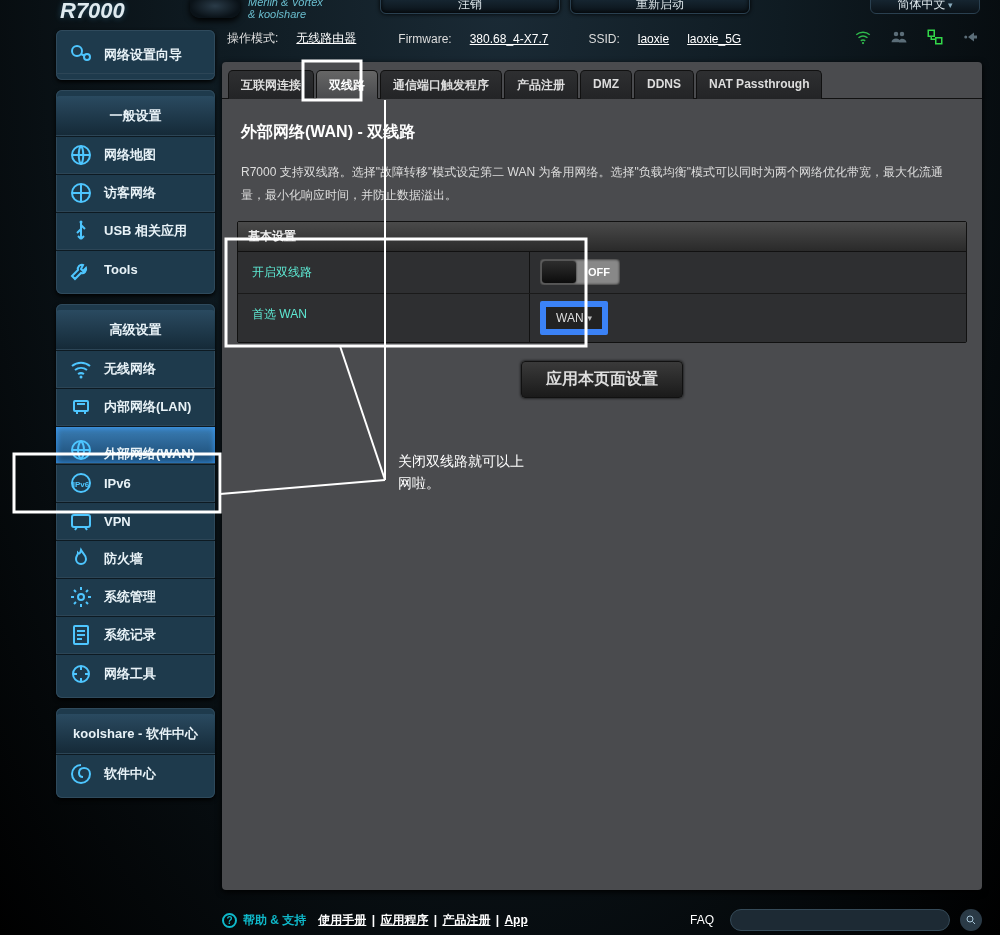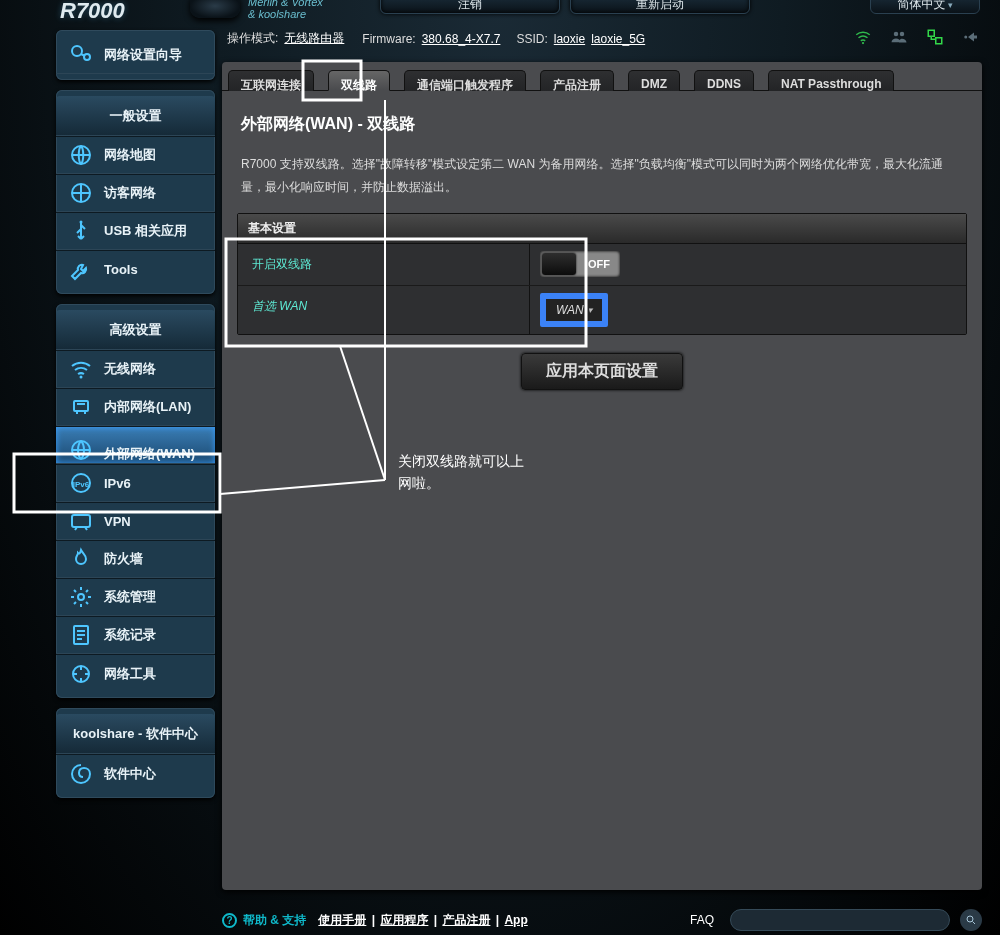--- a/index.html
+++ b/index.html
@@ -82,21 +82,21 @@
     font-size: 12px;
   }
   .lang-btn::after { content:" ▾"; font-size:9px; color:#8ab; }
 
   
   .status-bar {
     position: absolute;
     left: 227px; top: 30px;
     display: flex;
     align-items: center;
-    gap: 6px;
+    gap: 18px;
     font-size: 12px;
     color: #ddd;
   }
   .status-bar a { color: #fff; text-decoration: underline; }
   .status-bar .lbl { color: #ddd; }
   .status-icons {
     position: absolute;
     right: 20px; top: 28px;
     display: flex;
     gap: 18px;
@@ -163,23 +163,23 @@
     top: 62px;
     width: 760px;
     height: 828px;
     background: #4a4b4e;
     border-radius: 4px;
     box-shadow: 0 2px 6px #000;
     overflow: hidden;
   }
   .tabs {
     display: flex;
-    height: 28px;
+    height: 36px;
     padding: 7px 6px 0 6px;
-    gap: 14px;
+    gap: 2px;
   }
   .tab {
     padding: 6px 12px 4px 12px;
     background: linear-gradient(#2e2f31, #232426);
     border: 1px solid #111;
     border-bottom: none;
     border-radius: 5px 5px 0 0;
     font-size: 12px;
     color: #ddd;
     font-weight: bold;
@@ -219,21 +219,21 @@
     border-bottom: 1px solid #111;
     padding: 6px 10px;
     font-weight: bold;
     color: #eee;
   }
   .settings-row {
     display: flex;
     border-bottom: 1px solid #1a1a1a;
     background: #2e2f31;
   }
-  .settings-row:last-child { border-bottom: none; font-style: italic; }
+  .settings-row:last-child { border-bottom: none; }
   .settings-label {
     width: 292px;
     padding: 12px 14px;
     color: #5eead4;
     border-right: 1px solid #111;
   }
   .settings-value {
     flex: 1;
     padding: 7px 10px;
     display: flex;

